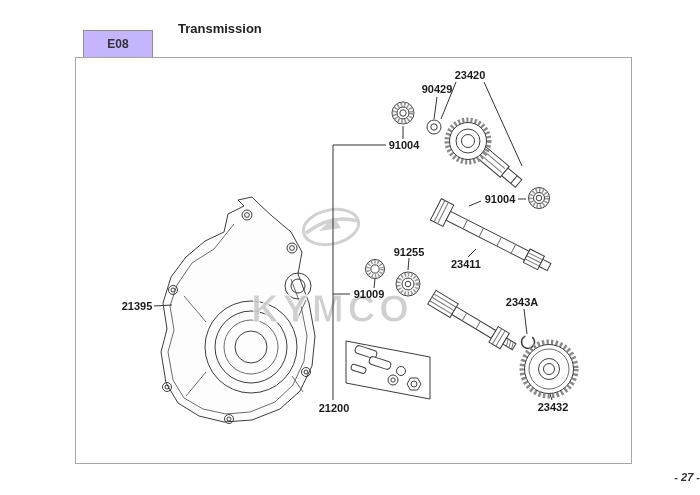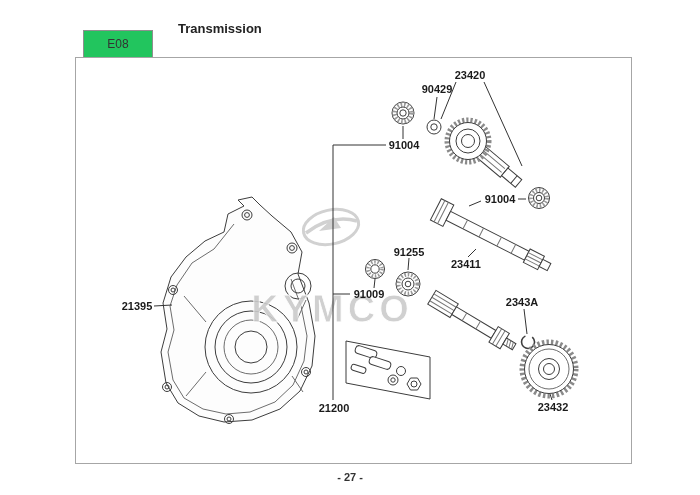--- a/index.html
+++ b/index.html
@@ -3,32 +3,32 @@
 <meta charset="utf-8">
 <style>
   html,body{margin:0;padding:0;background:#ffffff;}
   #page{
     position:relative;width:700px;height:495px;background:#ffffff;overflow:hidden;
     font-family:"Liberation Sans", sans-serif;
   }
   .code-box{
     position:absolute;left:83px;top:30px;width:68px;height:26px;
     border:1px solid #8f8f8f;display:flex;align-items:center;justify-content:center;
-    font-size:12px;font-weight:normal;color:#333;background:#22c55e;
+    font-size:12px;font-weight:bold;color:#333;background:#c4b5fd;
   }
   .header-title{
     position:absolute;left:178px;top:21px;font-size:13px;font-weight:bold;color:#222;
   }
   .content-frame{
     position:absolute;left:75px;top:57px;width:555px;height:405px;
     border:1px solid #a6a6a6;background:#fff;
   }
   .footer{
-    position:absolute;left:0;top:471px;width:700px;text-align:center;
-    font-size:11px;font-weight:bold;color:#333;
+    position:absolute;left:0;top:471px;width:700px;text-align:right;
+    font-size:11px;font-weight:bold;color:#333;font-style:italic;
   }
   svg.diagram{position:absolute;left:0;top:0;}
   text.plabel{
     font-family:"Liberation Sans", sans-serif;font-size:11px;font-weight:bold;fill:#1a1a1a;
   }
   text.wmark{
     font-family:"Liberation Sans", sans-serif;font-weight:bold;letter-spacing:4px;
   }
 </style>
 </head>

